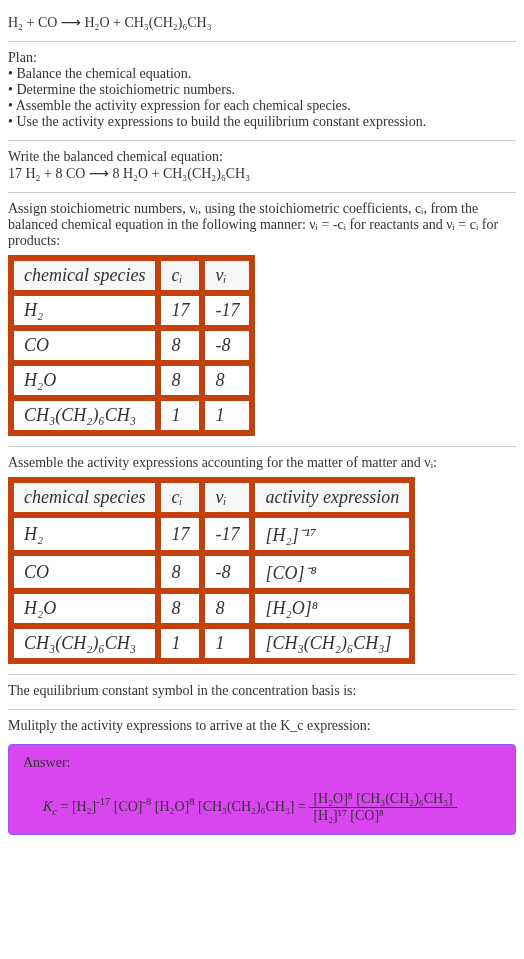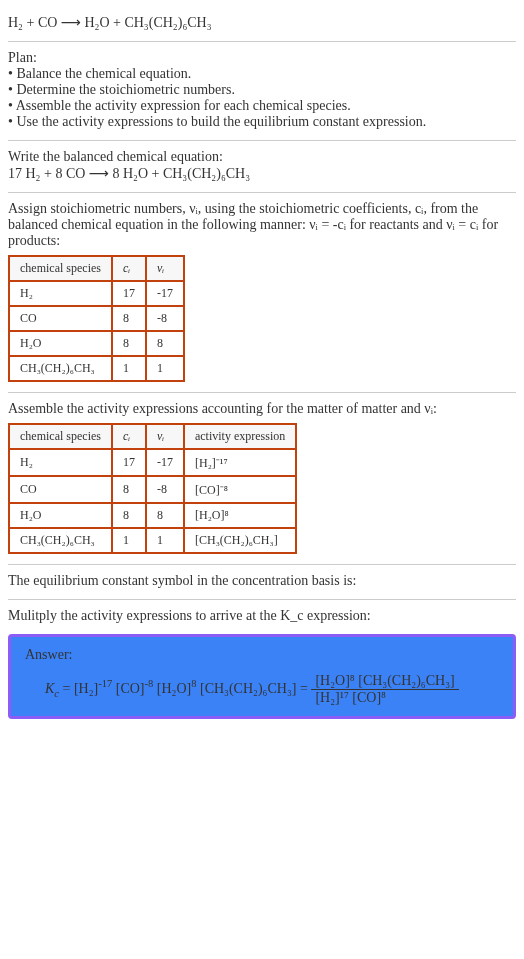--- a/index.html
+++ b/index.html
@@ -18,31 +18,32 @@
     border: none;
     border-top: 1px solid #ccc;
     margin: 8px 0;
   }
   .italic { font-style: italic; }
   table.data {
     border-collapse: collapse;
     margin: 6px 0;
   }
   table.data th, table.data td {
-    border: 2px solid #c2410c;
+    border: 6px solid #c2410c;
     padding: 4px 10px;
     text-align: left;
     font-weight: normal;
-    font-size: 12px;
+    font-size: 18px;
+    font-style: italic;
   }
   table.data th { background: #f7f7f7; }
   table.data td.num { text-align: left; }
   .answer {
-    background: #3b82f6;
-    border: 3px solid #8b5cf6;
+    background: #d946ef;
+    border: 1px solid #8b5cf6;
     border-radius: 4px;
     padding: 10px 14px;
     margin-top: 6px;
   }
   sub, sup { font-size: 0.75em; }
   .eq { font-family: Georgia, serif; }
   .frac {
     display: inline-block;
     vertical-align: middle;
     text-align: left;
@@ -151,21 +152,21 @@
   <div>The equilibrium constant symbol in the concentration basis is:</div>
 </div>
 <hr class="hr">
 
 <div class="section">
   <div>Mulitply the activity expressions to arrive at the K_c expression:</div>
 </div>
 
 <div class="answer">
   <div>Answer:</div>
-  <div class="eq" style="margin-top:10px; padding-left:20px;font-family:Liberation Serif, serif;">
+  <div class="eq" style="margin-top:20px; padding-left:20px;font-family:Liberation Serif, serif;">
     <span class="italic">K<sub>c</sub></span>
     <span> = </span>
     <span>[H₂]<sup>-17</sup> [CO]<sup>-8</sup> [H₂O]<sup>8</sup> [CH₃(CH₂)₆CH₃]</span>
     <span> = </span>
     <span class="frac">
       <span class="num">[H₂O]⁸ [CH₃(CH₂)₆CH₃]</span>
       <span class="den">[H₂]¹⁷ [CO]⁸</span>
     </span>
   </div>
 </div>

